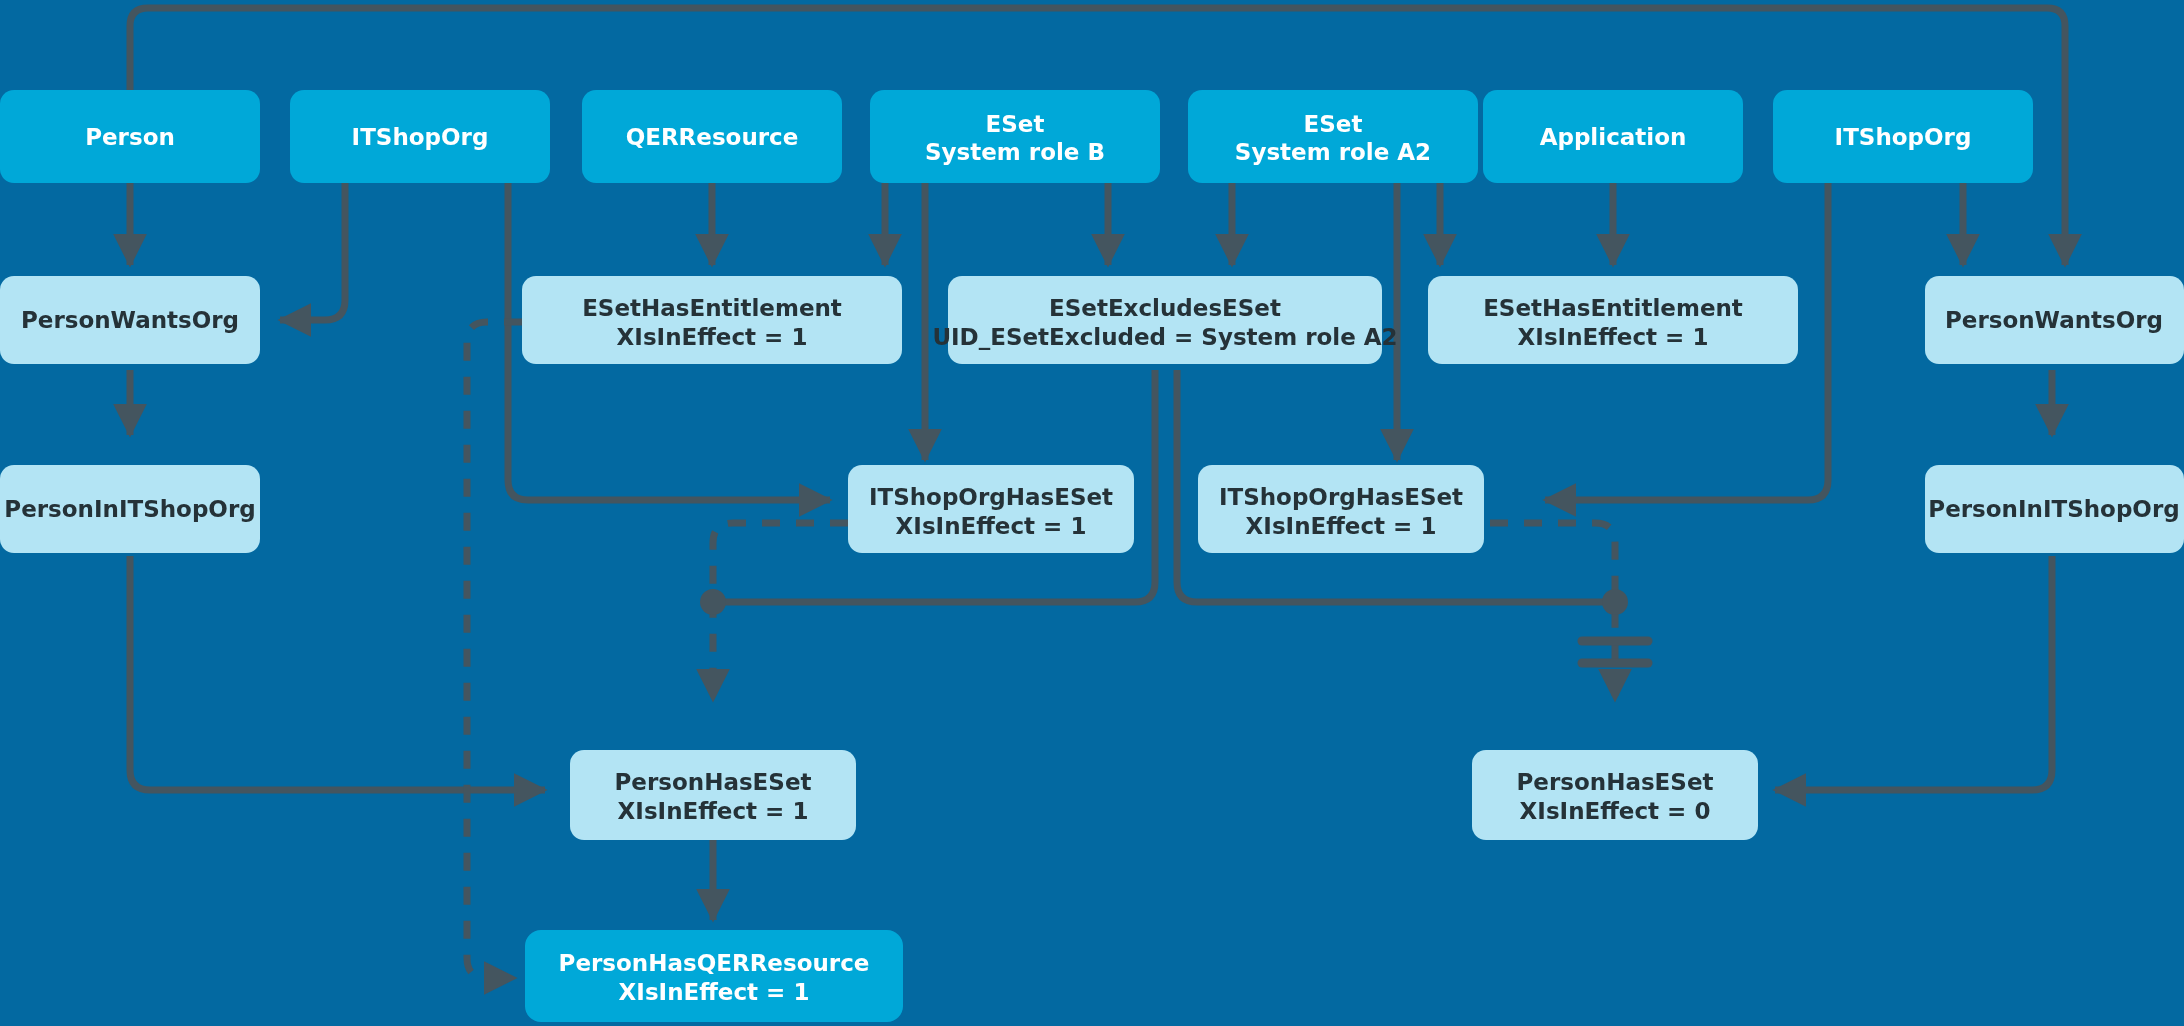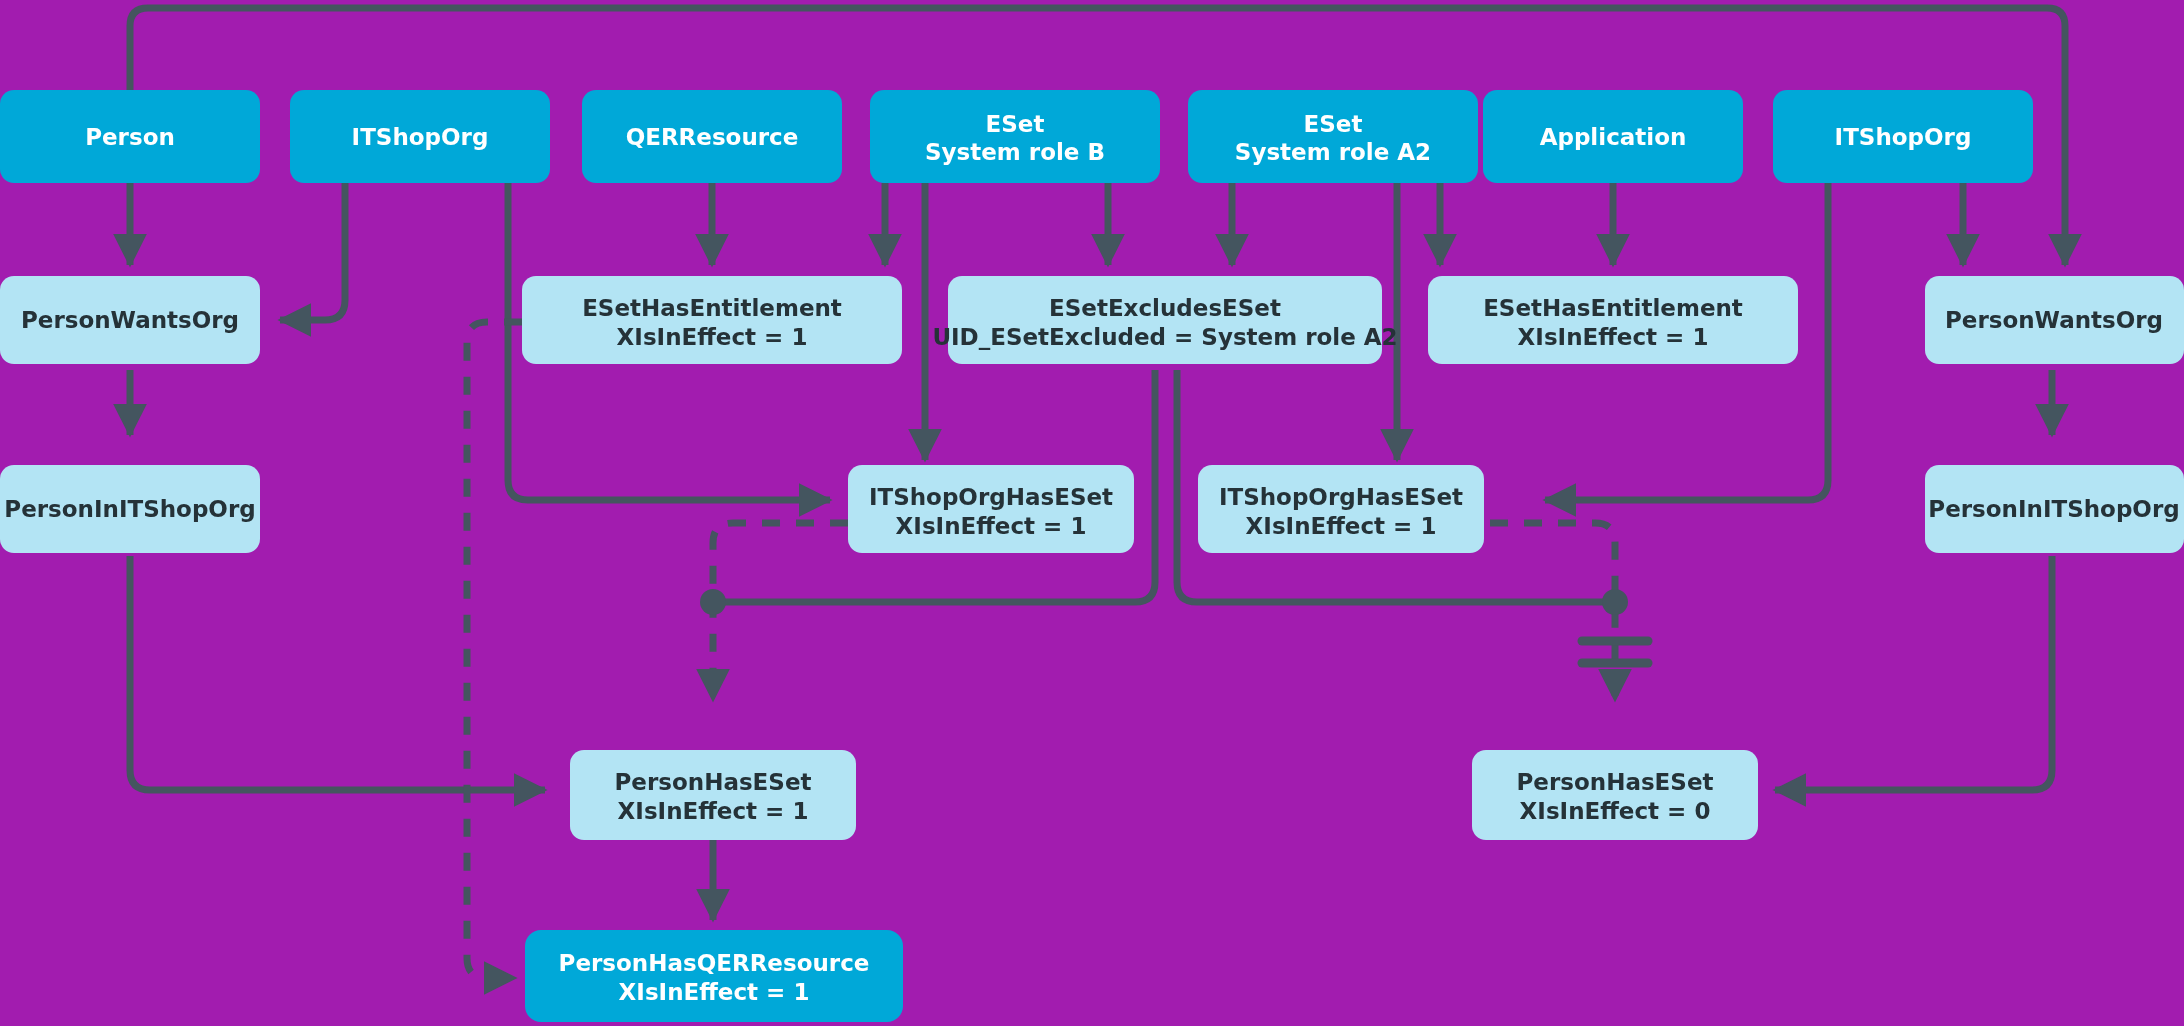--- a/index.html
+++ b/index.html
@@ -11,21 +11,21 @@
   body {
     font-family: "DejaVu Sans", sans-serif;
     width: 2184px;
     height: 1026px;
     overflow: hidden;
   }
   #diagram-root {
     position: relative;
     width: 2184px;
     height: 1026px;
-    background: #a21caf;
+    background: #0369a1;
   }
   svg.diagram-canvas {
     position: absolute;
     top: 0;
     left: 0;
     width: 2184px;
     height: 1026px;
     display: block;
   }
   .node-rect-source { fill: #00A8D8; }

